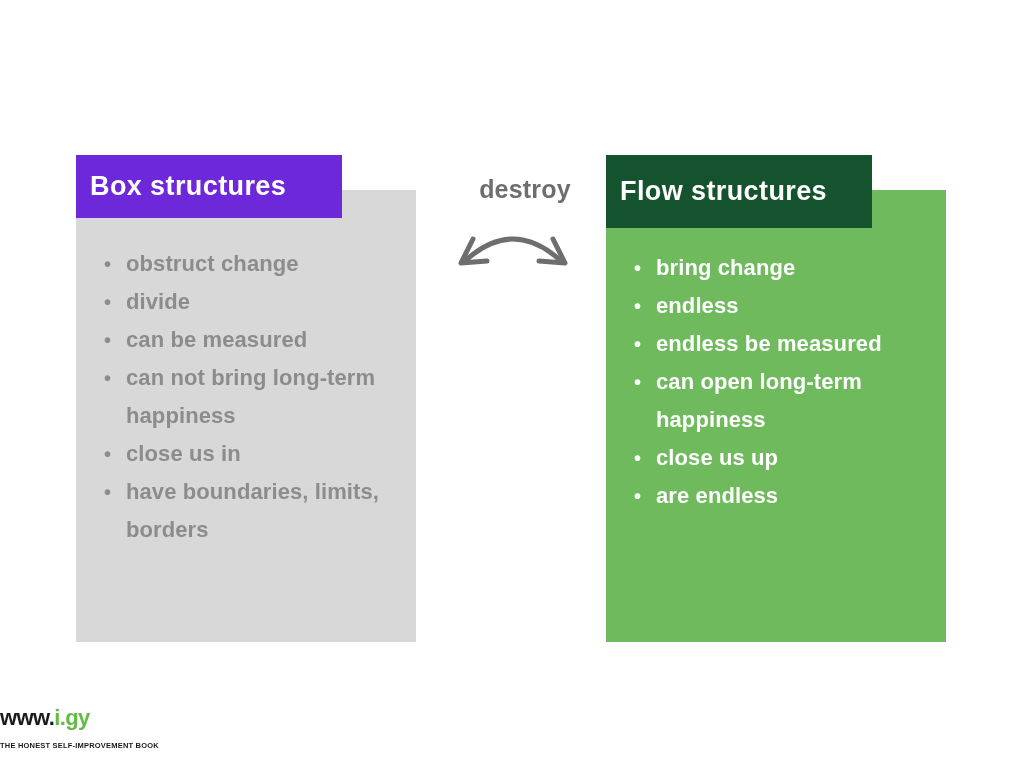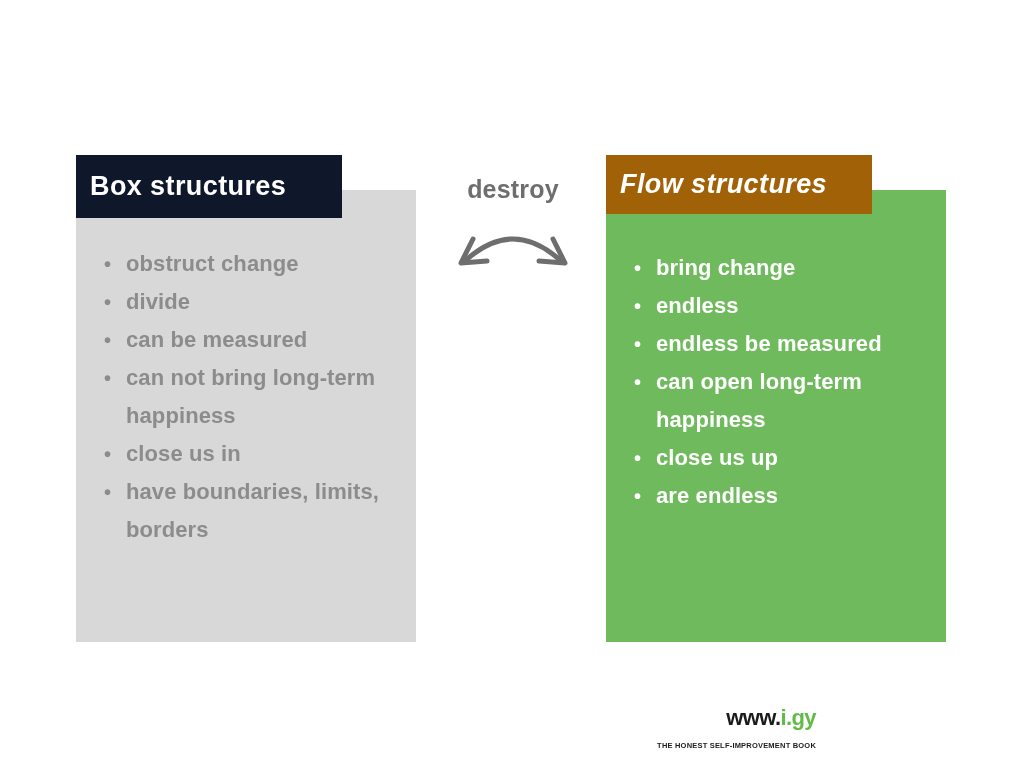--- a/index.html
+++ b/index.html
@@ -44,29 +44,28 @@
     position: absolute;
     box-sizing: border-box;
     display: flex;
     align-items: center;
   }
   .panel-header.left {
     left: 76px;
     top: 155px;
     width: 266px;
     height: 63px;
-    background: #0f172a;
+    background: #6d28d9;
   }
   .panel-header.right {
     left: 606px;
     top: 155px;
     width: 266px;
-    height: 59px;
-    background: #a16207;
-    font-style: italic;
+    height: 73px;
+    background: #14532d;
   }
   .panel-header .title {
     color: #ffffff;
     font-size: 27px;
     font-weight: bold;
     letter-spacing: 0.4px;
     padding-left: 14px;
     white-space: nowrap;
   }
 
@@ -114,21 +113,21 @@
   
   .connector {
     position: absolute;
     left: 443px;
     top: 175px;
     width: 140px;
     height: 95px;
   }
   .connector-label {
     position: absolute;
-    left: 0;
+    left: 12px;
     top: 0;
     width: 140px;
     text-align: center;
     font-size: 25px;
     font-weight: bold;
     color: #6e6e6e;
     letter-spacing: 0.2px;
   }
   .connector-arrow {
     position: absolute;
@@ -137,21 +136,21 @@
     width: 140px;
     height: 57px;
   }
 
   
   .footer {
     position: absolute;
     left: 0;
     top: 706px;
     width: 816px;
-    text-align: right;
+    text-align: left;
   }
   .footer-wordmark {
     font-size: 22px;
     font-weight: bold;
     letter-spacing: -0.6px;
     line-height: 24px;
   }
   .footer-wordmark .wm-www { color: #1b1b1b; }
   .footer-wordmark .wm-i   { color: #62bb46; }
   .footer-wordmark .wm-gy  { color: #62bb46; }

